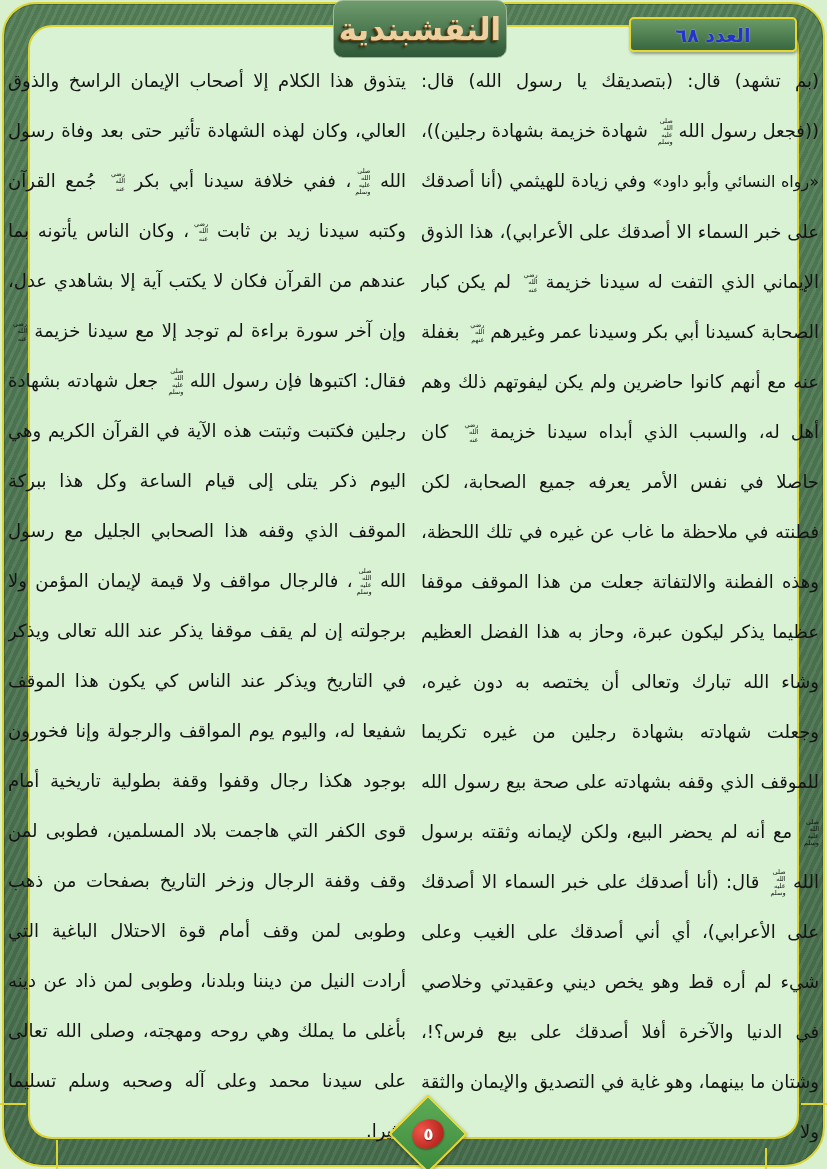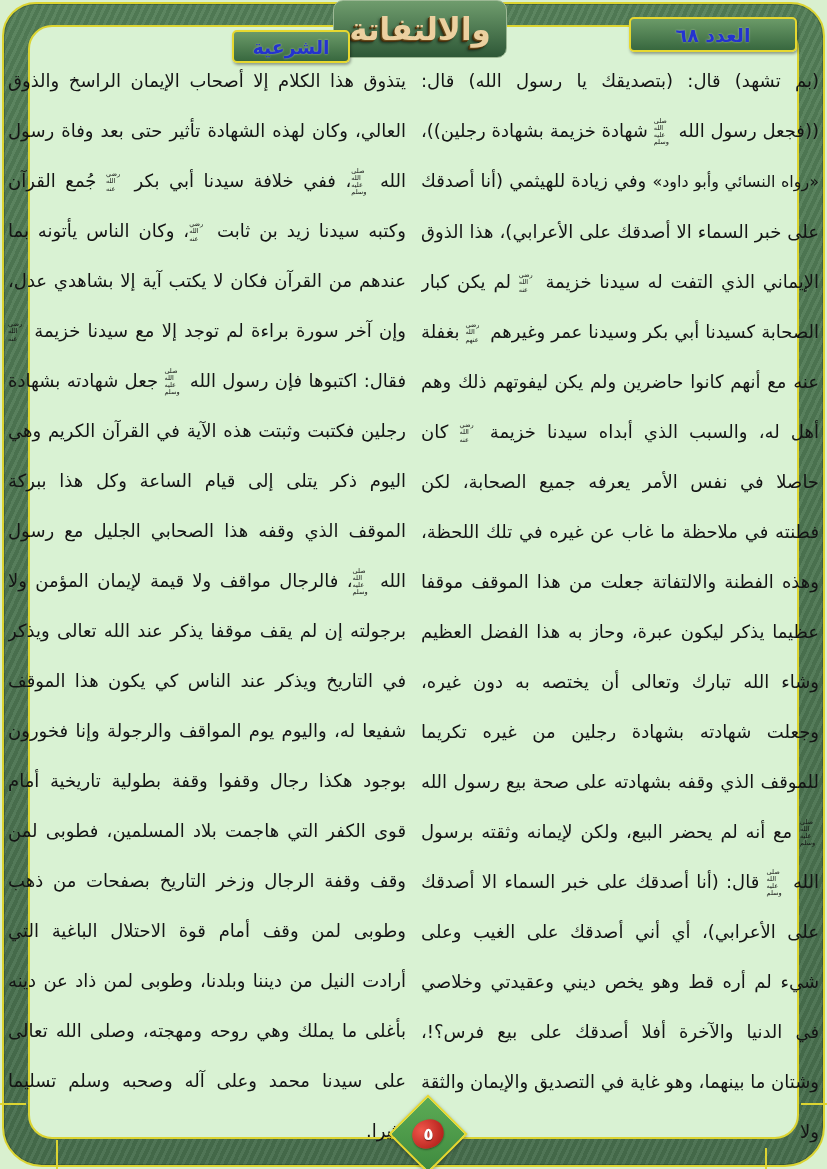--- a/index.html
+++ b/index.html
@@ -63,21 +63,21 @@
     display:flex;gap:15px;direction:rtl;z-index:2;
   }
   .column{flex:1;overflow:hidden;}
   .column p{
     margin:0;direction:rtl;text-align:justify;
     font-size:18px;line-height:50px;color:#141414;
   }
   .seg-small{font-size:16px;}
   .honorific{
     display:inline-block;width:19px;font-size:6.5px;line-height:1.1;
-    text-align:left;vertical-align:middle;color:#141414;white-space:normal;
+    text-align:right;vertical-align:middle;color:#141414;white-space:normal;
   }
 
   
   .page-diamond{
     position:absolute;left:400px;top:1106px;width:52px;height:52px;
     background:linear-gradient(135deg,#5cab55,#3f8a3f);
     border:2px solid #e6d82f;transform:rotate(45deg);
     z-index:7;box-shadow:1px 1px 4px rgba(0,0,0,.35);
   }
   .num-blob{
@@ -101,30 +101,27 @@
 
   <div class="frame-band"></div>
   <div class="content-area"></div>
 
   <div class="seam seam-bl-h"></div>
   <div class="seam seam-bl-v"></div>
   <div class="seam seam-br-h"></div>
   <div class="seam seam-br-v"></div>
 
   <div class="logo-box">
-    <span class="logo-text">والالتفاتة</span>
+    <span class="logo-text">النقشبندية</span>
   </div>
 
   <div class="badge issue-badge">
     <span>العدد ٦٨</span>
   </div>
 
-  <div class="badge section-badge">
-    <span>الشرعية</span>
-  </div>
 
   <main class="columns">
     <section class="column">
       <p><span class="seg-text">(بم تشهد) قال: (بتصديقك يا رسول الله) قال: ((فجعل رسول الله </span><span class="honorific">صلى الله عليه وسلم</span><span class="seg-text"> شهادة خزيمة بشهادة رجلين))، </span><span class="seg-small">«رواه النسائي وأبو داود»</span><span class="seg-text"> وفي زيادة للهيثمي (أنا أصدقك على خبر السماء الا أصدقك على الأعرابي)، هذا الذوق الإيماني الذي التفت له سيدنا خزيمة </span><span class="honorific">رضي الله عنه</span><span class="seg-text"> لم يكن كبار الصحابة كسيدنا أبي بكر وسيدنا عمر وغيرهم </span><span class="honorific">رضي الله عنهم</span><span class="seg-text"> بغفلة عنه مع أنهم كانوا حاضرين ولم يكن ليفوتهم ذلك وهم أهل له، والسبب الذي أبداه سيدنا خزيمة </span><span class="honorific">رضي الله عنه</span><span class="seg-text"> كان حاصلا في نفس الأمر يعرفه جميع الصحابة، لكن فطنته في ملاحظة ما غاب عن غيره في تلك اللحظة، وهذه الفطنة والالتفاتة جعلت من هذا الموقف موقفا عظيما يذكر ليكون عبرة، وحاز به هذا الفضل العظيم وشاء الله تبارك وتعالى أن يختصه به دون غيره، وجعلت شهادته بشهادة رجلين من غيره تكريما للموقف الذي وقفه بشهادته على صحة بيع رسول الله </span><span class="honorific">صلى الله عليه وسلم</span><span class="seg-text"> مع أنه لم يحضر البيع، ولكن لإيمانه وثقته برسول الله </span><span class="honorific">صلى الله عليه وسلم</span><span class="seg-text"> قال: (أنا أصدقك على خبر السماء الا أصدقك على الأعرابي)، أي أني أصدقك على الغيب وعلى شيء لم أره قط وهو يخص ديني وعقيدتي وخلاصي في الدنيا والآخرة أفلا أصدقك على بيع فرس؟!، وشتان ما بينهما، وهو غاية في التصديق والإيمان والثقة ولا</span></p>
     </section>
     <section class="column">
       <p><span class="seg-text">يتذوق هذا الكلام إلا أصحاب الإيمان الراسخ والذوق العالي، وكان لهذه الشهادة تأثير حتى بعد وفاة رسول الله </span><span class="honorific">صلى الله عليه وسلم</span><span class="seg-text">، ففي خلافة سيدنا أبي بكر </span><span class="honorific">رضي الله عنه</span><span class="seg-text"> جُمع القرآن وكتبه سيدنا زيد بن ثابت </span><span class="honorific">رضي الله عنه</span><span class="seg-text">، وكان الناس يأتونه بما عندهم من القرآن فكان لا يكتب آية إلا بشاهدي عدل، وإن آخر سورة براءة لم توجد إلا مع سيدنا خزيمة </span><span class="honorific">رضي الله عنه</span><span class="seg-text"> فقال: اكتبوها فإن رسول الله </span><span class="honorific">صلى الله عليه وسلم</span><span class="seg-text"> جعل شهادته بشهادة رجلين فكتبت وثبتت هذه الآية في القرآن الكريم وهي اليوم ذكر يتلى إلى قيام الساعة وكل هذا ببركة الموقف الذي وقفه هذا الصحابي الجليل مع رسول الله </span><span class="honorific">صلى الله عليه وسلم</span><span class="seg-text">، فالرجال مواقف ولا قيمة لإيمان المؤمن ولا برجولته إن لم يقف موقفا يذكر عند الله تعالى ويذكر في التاريخ ويذكر عند الناس كي يكون هذا الموقف شفيعا له، واليوم يوم المواقف والرجولة وإنا فخورون بوجود هكذا رجال وقفوا وقفة بطولية تاريخية أمام قوى الكفر التي هاجمت بلاد المسلمين، فطوبى لمن وقف وقفة الرجال وزخر التاريخ بصفحات من ذهب وطوبى لمن وقف أمام قوة الاحتلال الباغية التي أرادت النيل من ديننا وبلدنا، وطوبى لمن ذاد عن دينه بأغلى ما يملك وهي روحه ومهجته، وصلى الله تعالى على سيدنا محمد وعلى آله وصحبه وسلم تسليما كثيرا.</span></p>
     </section>
   </main>
 

